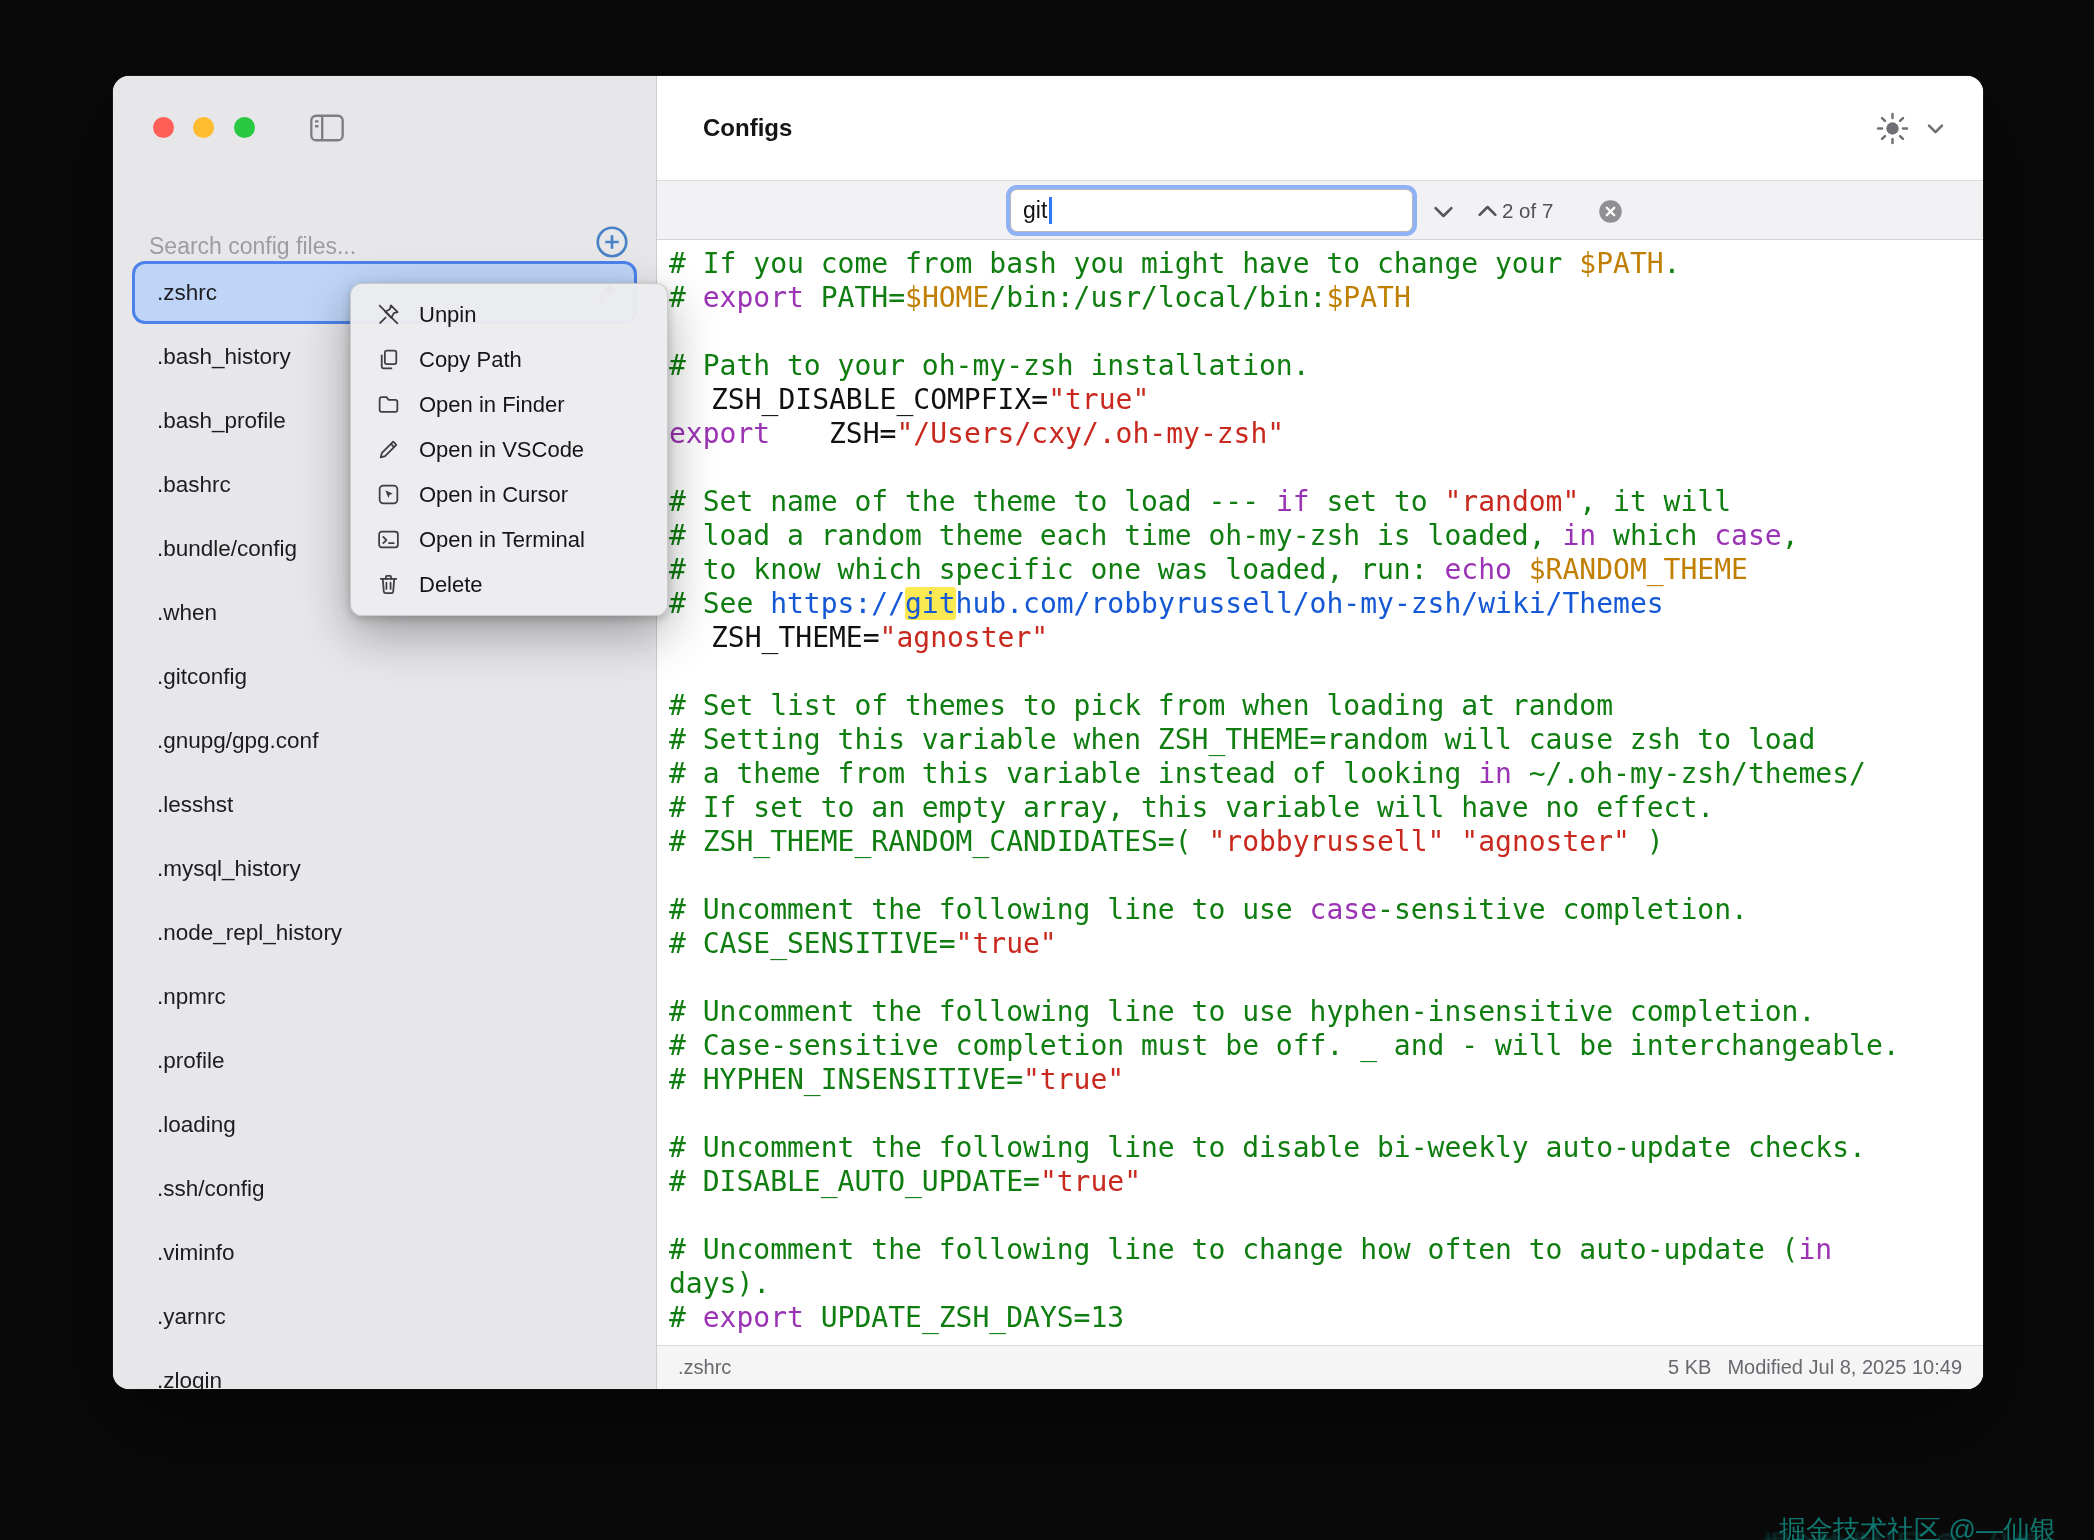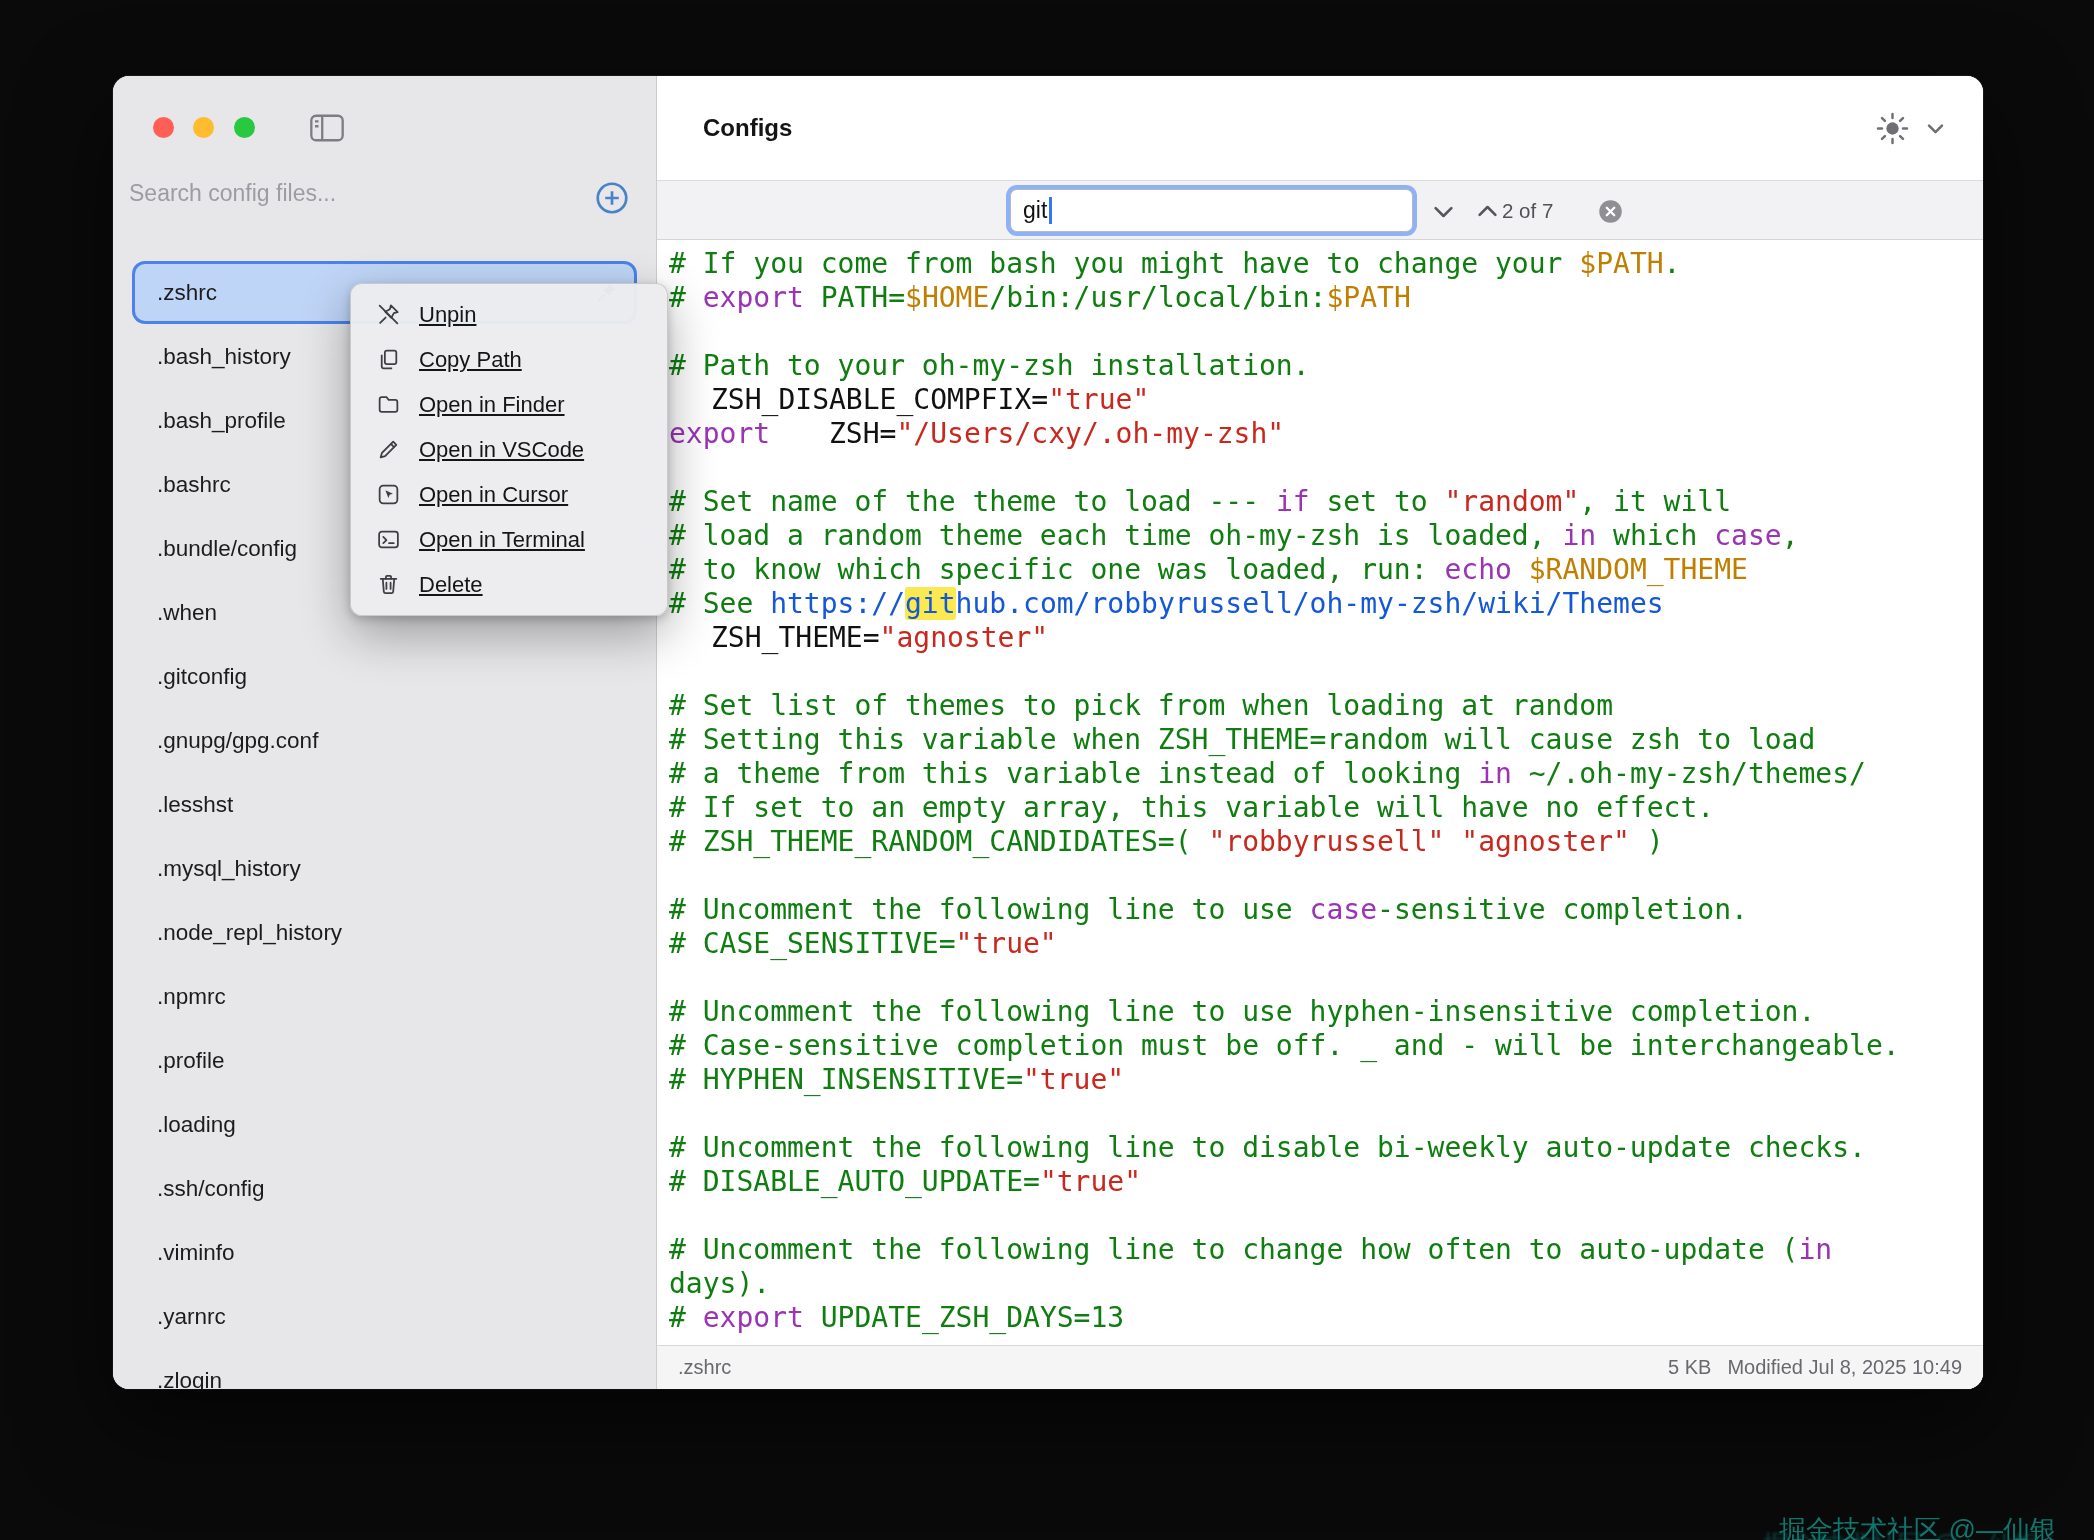--- a/index.html
+++ b/index.html
@@ -22,22 +22,22 @@
   }
 
   
   .sidebar { width:544px; flex:none; background:#e7e7ea; border-right:1px solid #cdcdd0;
     display:flex; flex-direction:column; position:relative; }
   .traffic { position:absolute; top:41px; width:21px; height:21px; border-radius:50%; }
   .t-close { left:40px;  background:var(--tl-close); }
   .t-min   { left:80px;  background:var(--tl-min); }
   .t-zoom  { left:121px; background:var(--tl-zoom); }
   .sidebar-toggle { position:absolute; left:196px; top:37px; width:36px; height:30px; color:#7d7d83; }
-  .sidebar-search { margin-top:104px; height:80px; flex:none; display:flex; align-items:flex-start;
-    padding:0 26px 0 16px; }
+  .sidebar-search { margin-top:104px; height:80px; flex:none; display:flex; align-items:flex-end;
+    padding:0 26px 0 36px; }
   .search-placeholder { color:#9c9ca2; font-size:23px; }
   .add-btn { margin-left:auto; width:36px; height:36px; color:#4a82c8; }
   .file-list { flex:1; overflow:hidden; padding:4px 22px 0 22px; }
   .file-row { height:57px; margin-bottom:7px; border-radius:10px; display:flex; align-items:center;
     padding:0 16px 0 22px; font-size:22.5px; color:#1c1c1e; }
   .file-row.selected { background:var(--sel-bg); box-shadow:0 0 0 3px var(--sel-ring); }
   .pin { margin-left:auto; width:23px; height:23px; color:#3c3c40; }
 
   
   .content { flex:1; min-width:0; display:flex; flex-direction:column; background:#fff; }
@@ -75,21 +75,21 @@
 
   .statusbar { height:44px; flex:none; background:#f5f5f6; border-top:1px solid #d8d8da;
     display:flex; align-items:center; font-size:20px; color:#68686e; padding:0 21px; }
   .status-right { margin-left:auto; display:flex; gap:16px; }
 
   
   .context-menu { position:absolute; left:237px; top:207px; width:318px; z-index:20;
     background:rgba(236,236,239,.97); border:1px solid rgba(0,0,0,.15); border-radius:12px;
     box-shadow:0 18px 50px rgba(0,0,0,.33), 0 3px 10px rgba(0,0,0,.2); padding:8px 7px; }
   .menu-item { height:45px; display:flex; align-items:center; gap:18px; padding:0 12px 0 18px;
-    border-radius:8px; font-size:22px; color:#151517;text-decoration:underline; }
+    border-radius:8px; font-size:22px; color:#151517; }
   .menu-icon { width:25px; height:25px; flex:none; color:#3e3e43; }
 
   
   .watermark { position:absolute; right:37px; top:1512px; font-size:27px; color:#0f766e;
     text-align:center; white-space:nowrap; }
   .watermark .ghost { position:absolute; right:16px; top:15px; opacity:.5; filter:blur(1px); }
 </style>
 </head>
 <body style="--c-comment: #0f7d10; --c-keyword: #9a33b4; --c-string: #c8281e; --c-variable: #c07f00; --c-url: #1558d6; --c-plain: #111111; --c-match: #fbe952;">
 

